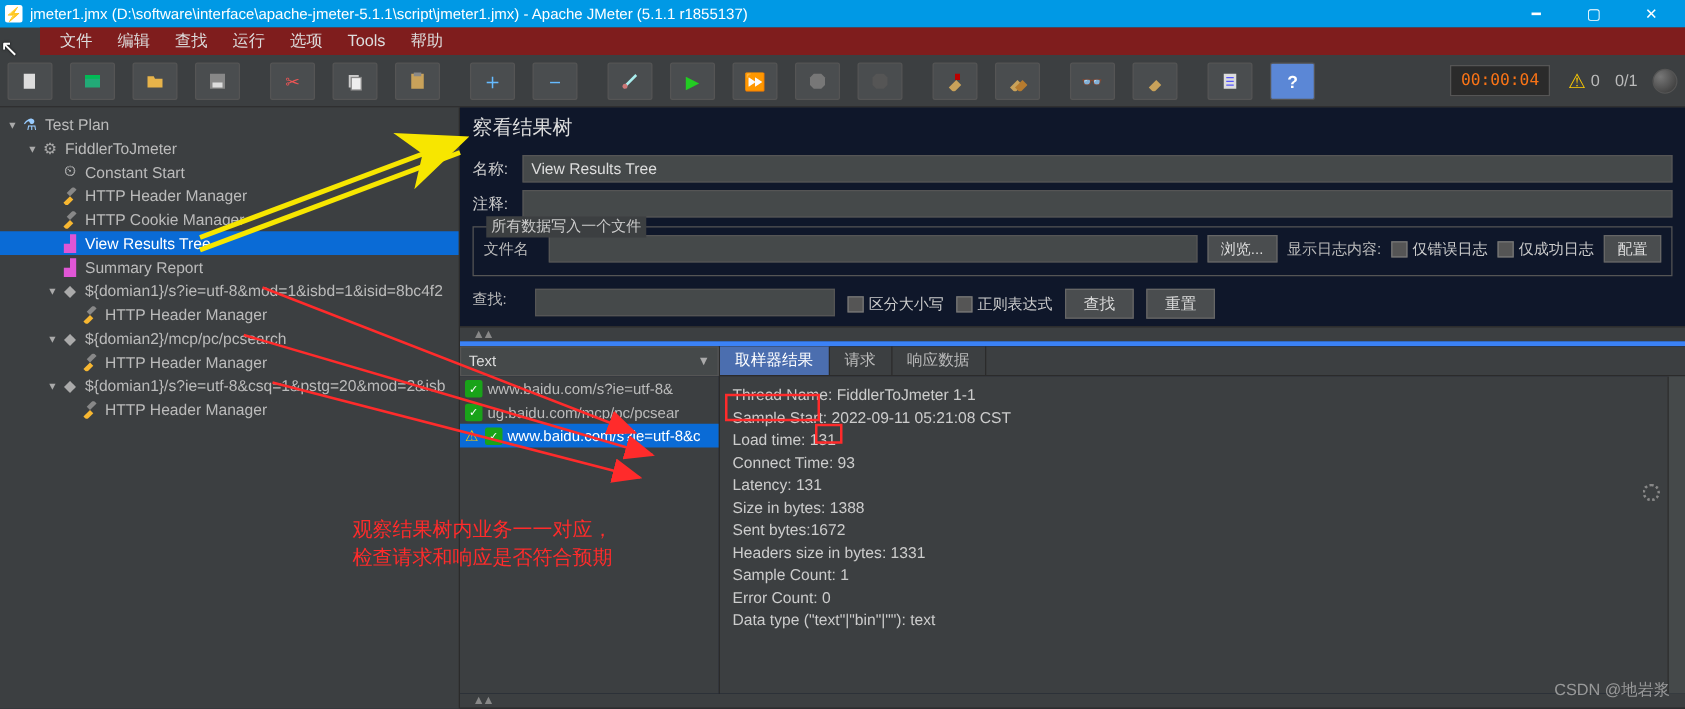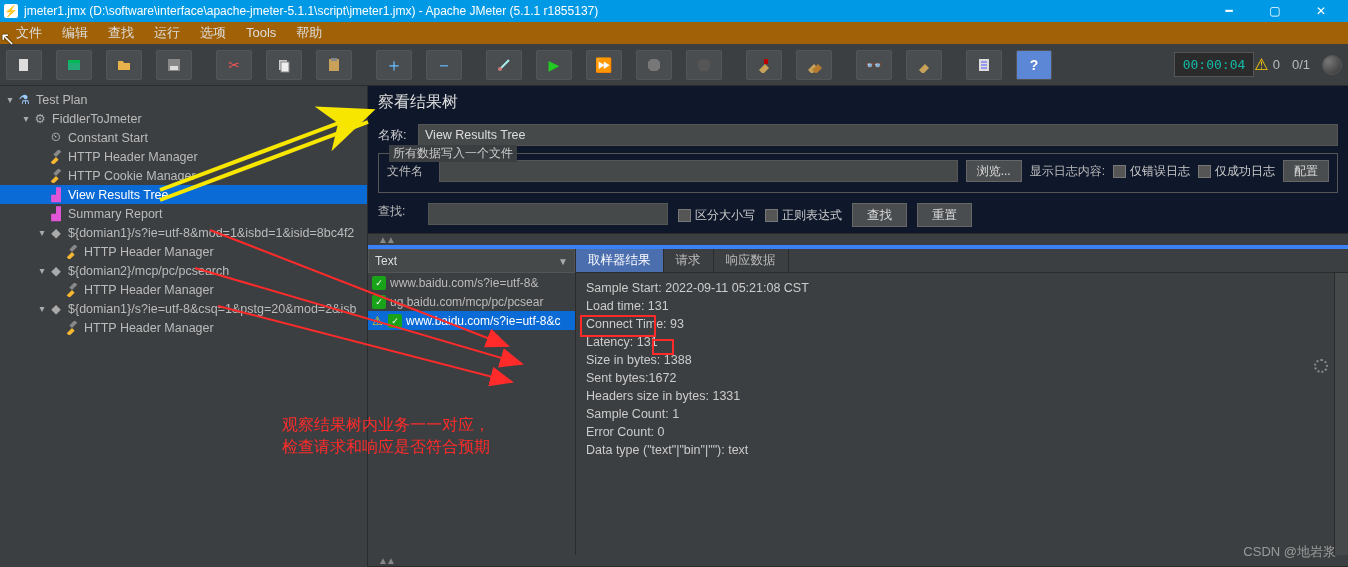--- a/index.html
+++ b/index.html
@@ -4,29 +4,29 @@
 <style>
 * { margin: 0; padding: 0; box-sizing: border-box; font-family: "Microsoft YaHei", Arial, sans-serif; }
 body { width: 1348px; height: 567px; background: #3c3f41; color: #bbbbbb; font-size: 12px; overflow: hidden; position: relative; }
 
 .titlebar { height: 22px; background: #0099e5; color: #fff; display: flex; align-items: center; padding: 0 4px; font-size: 12px; }
 .titlebar .icon-app { width: 14px; height: 14px; margin-right: 6px; display: inline-flex; align-items: center; justify-content: center; font-size: 11px; color: #c00; background:#fff; border-radius:2px;}
 .titlebar .title-text { flex: 1; white-space: nowrap; overflow: hidden; }
 .win-controls { display: flex; }
 .win-controls .wc { width: 46px; height: 22px; display: flex; align-items: center; justify-content: center; color: #fff; }
 
-.menubar { height: 22px; background: #a16207; display: flex; align-items: center; padding: 0 6px; font-size: 13px; color: #ddd; }
+.menubar { height: 22px; background: #7f1d1d; display: flex; align-items: center; padding: 0 6px; font-size: 13px; color: #ddd; margin-left: 32px; }
 .menubar .mitem { padding: 0 10px; line-height: 22px; }
 
 .toolbar { height: 42px; background: #3c3f41; border-bottom: 1px solid #2b2b2b; display: flex; align-items: center; padding: 0 6px; }
 .tbtn { width: 36px; height: 30px; margin-right: 14px; border: 1px solid #555; background: #4a4d4f; border-radius: 2px; display: flex; align-items: center; justify-content: center; color: #bbb; font-size: 14px; }
 .tbtn svg { width: 16px; height: 16px; }
 .tgap { width: 10px; }
 .toolbar .filler { flex: 1; }
-.timer-box { border: 1px solid #555; background: #2b2b2b; color: #14b8a6; padding: 4px 8px; font-family: monospace; font-size: 13px; }
+.timer-box { border: 1px solid #555; background: #2b2b2b; color: #f97316; padding: 4px 8px; font-family: monospace; font-size: 13px; margin-right: 14px; }
 .warn { color: #ffcc00; font-size: 16px; margin-right: 4px; }
 .counts { font-size: 13px; margin-right: 12px; }
 .globe { width: 20px; height: 20px; border-radius: 50%; background: radial-gradient(circle at 30% 30%, #777, #333); border:1px solid #555; }
 
 .main { display: flex; height: calc(100% - 86px); }
 
 .tree-panel { width: 368px; background: #3c3f41; border-right: 1px solid #2b2b2b; overflow: hidden; position: relative; }
 .tree { padding: 4px 0; font-size: 12.5px; }
 .tree .row { display: flex; align-items: center; height: 19px; padding-left: 4px; white-space: nowrap; color: #bbb; }
 .tree .row.sel { background: #0a6bd6; color: #fff; }
@@ -319,20 +319,24 @@
         </div>
       </div>
   </div>
 
   <div class="right-panel">
     <div class="heading">察看结果树</div>
 
     <div class="field-row">
       <div class="lbl">名称:</div>
       <input class="txtin" value="View Results Tree" style="">
+    </div>
+    <div class="field-row">
+      <div class="lbl">注释:</div>
+      <input class="txtin" value="" style="">
     </div>
 
     <div class="fieldset">
       <div class="legend">所有数据写入一个文件</div>
       <div class="file-row">
         <div class="flbl">文件名</div>
         <input class="fin" value="" style="">
         <div class="btn-small">浏览...</div>
         <div>显示日志内容:</div>
         <label class="cb">
@@ -390,20 +394,21 @@
       </div>
       <div class="res-right">
         <div class="tabs">
           <div class="tab active">取样器结果</div>
           <div class="tab">请求</div>
           <div class="tab">响应数据</div>
         </div>
         <div class="details" id="details">
           <div class="spinner"></div>
           <div class="right-scroll"></div>
+        <div class="dl">Thread Name: FiddlerToJmeter 1-1</div>
             <div class="dl">Sample Start: 2022-09-11 05:21:08 CST</div>
             <div class="dl">Load time: 131</div>
             <div class="dl">Connect Time: 93</div>
             <div class="dl">Latency: 131</div>
             <div class="dl">Size in bytes: 1388</div>
             <div class="dl">Sent bytes:1672</div>
             <div class="dl">Headers size in bytes: 1331</div>
             <div class="dl">Sample Count: 1</div>
             <div class="dl">Error Count: 0</div>
             <div class="dl">Data type ("text"|"bin"|""): text</div>

